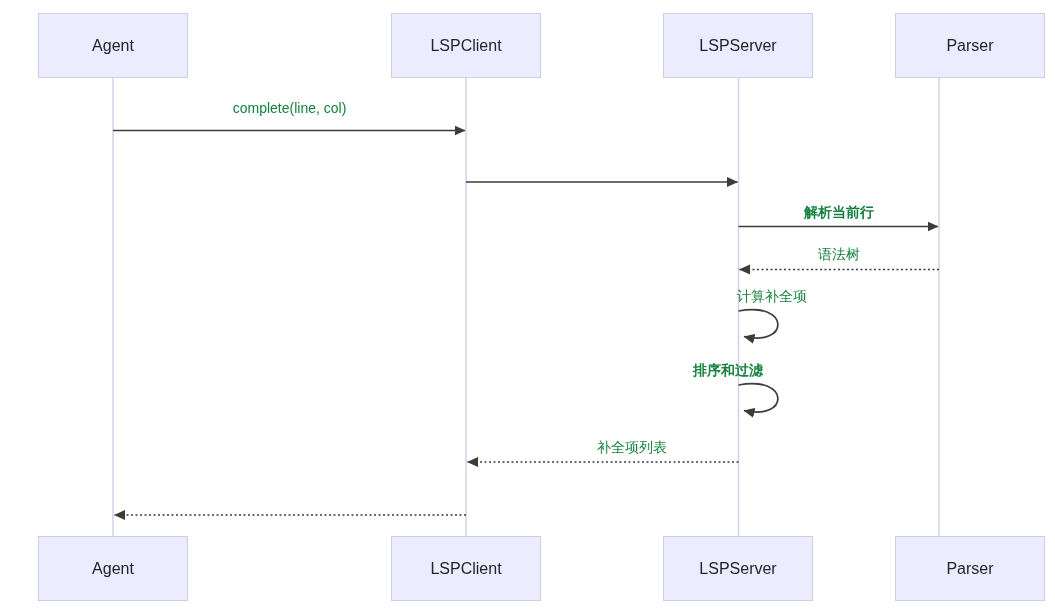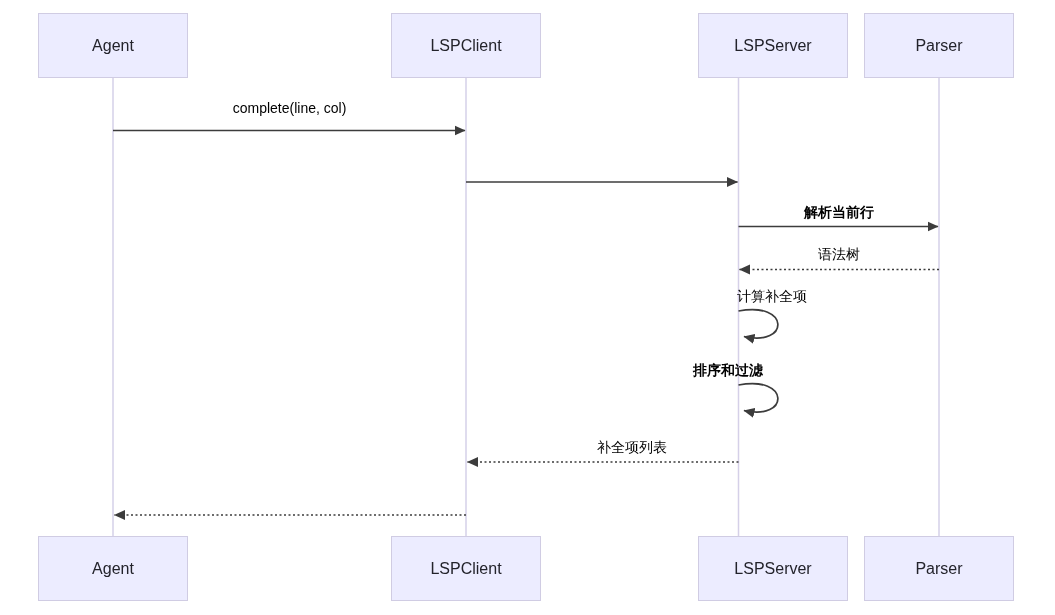--- a/index.html
+++ b/index.html
@@ -33,28 +33,28 @@
     align-items: center;
     justify-content: center;
     font-size: 16px;
     color: #23232b;
     box-sizing: border-box;
   }
   .actor.top    { top: 13px; }
   .actor.bottom { top: 536px; }
   .actor.col1 { left: 38px;  }
   .actor.col2 { left: 391px; }
-  .actor.col3 { left: 663px; margin-left: 35px; }
-  .actor.col4 { left: 864px; }
+  .actor.col3 { left: 663px; }
+  .actor.col4 { left: 895px; }
   .msg-label {
     position: absolute;
     transform: translateX(-50%);
     font-size: 14px;
     line-height: 17px;
-    color: #000000;
+    color: #15803d;
     white-space: nowrap;
   }
 </style>
 </head>
 <body>
 
 <div class="diagram">
 
   <svg class="lines-layer" viewBox="0 0 1055 615" xmlns="http://www.w3.org/2000/svg">
     <defs>

